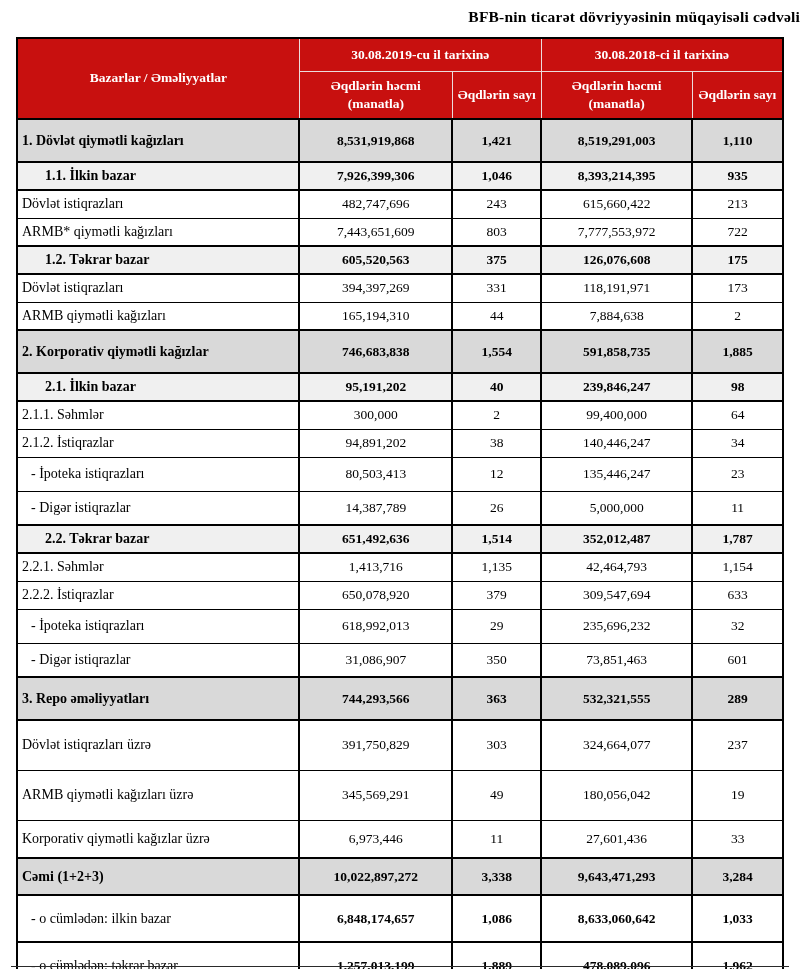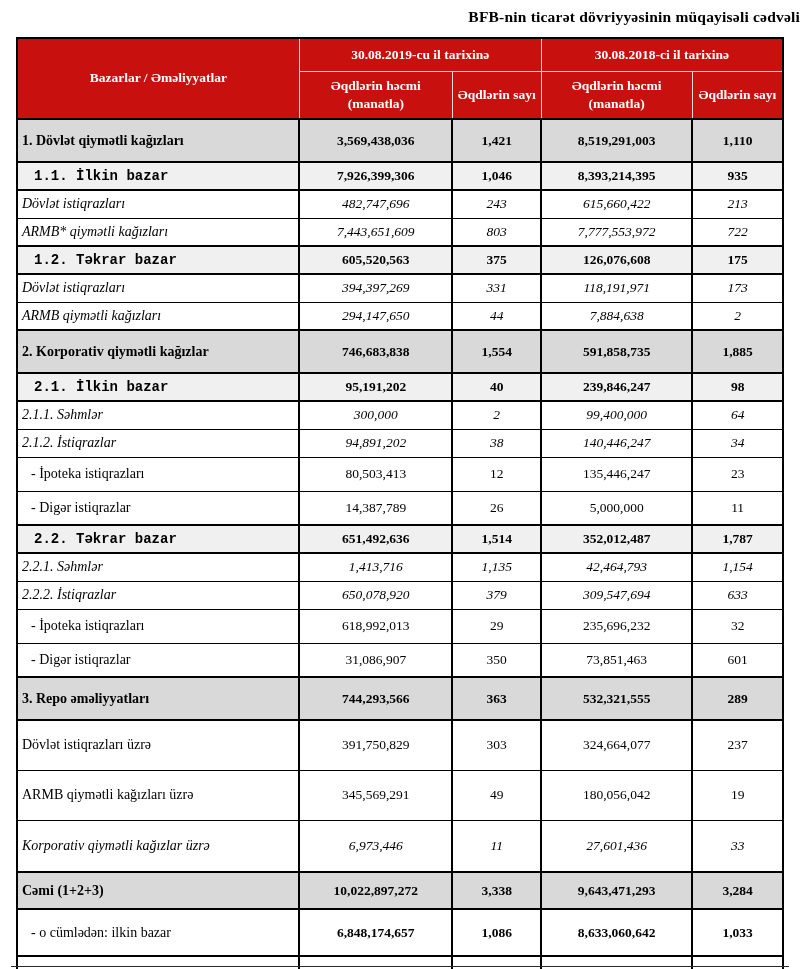--- a/index.html
+++ b/index.html
@@ -52,26 +52,26 @@
     padding: 2px 4px;
     background: #ffffff;
   }
   td.label { text-align: left; font-size: 14px; }
   td.num   { text-align: center; }
   
   .row-section td    { background: var(--section-bg, #d9d9d9); font-weight: bold; height: 43px;
                        border-top: 2px solid #000; border-bottom: 2px solid #000; }
   .row-subsection td { background: var(--subsection-bg, #f0f0f0); font-weight: bold; height: 28px;
                        border-top: 2px solid #000; border-bottom: 2px solid #000; }
-  .row-subsection td.label { padding-left: 16px; font-family: Liberation Mono, monospace; }
-  .row-item td  { height: 28px; font-style: italic; }
+  .row-subsection td.label { padding-left: 27px; }
+  .row-item td  { height: 28px; }
   .row-dash td  { height: 34px; margin-top: 19px; }
   .row-dash td.label { padding-left: 13px; }
   .row-tall td  { height: 50px; }
-  .row-tall2 td { height: 52px; font-style: italic; }
+  .row-tall2 td { height: 38px; }
   .row-total td { background: var(--section-bg, #d9d9d9); font-weight: bold; height: 37px;
                   border-top: 2px solid #000; border-bottom: 2px solid #000; }
   .row-totalsub td { height: 47px; border-top: 2px solid #000; }
   .row-totalsub td.label { padding-left: 13px; }
   .row-totalsub td.num { font-weight: bold; }
   .bottom-rule {
     position: absolute;
     left: 11px; right: 11px; bottom: 2px;
     border-top: 1.5px solid #2a2a2a;
   }
@@ -98,21 +98,21 @@
     <tr>
       <th class="sub">Əqdlərin həcmi (manatla)</th>
       <th class="sub">Əqdlərin sayı</th>
       <th class="sub">Əqdlərin həcmi (manatla)</th>
       <th class="sub">Əqdlərin sayı</th>
     </tr>
   </thead>
   <tbody id="table-body">
       <tr class="row-section">
         <td class="label">1. Dövlət qiymətli kağızları</td>
-        <td class="num">3,569,438,036</td>
+        <td class="num">8,531,919,868</td>
         <td class="num">1,421</td>
         <td class="num">8,519,291,003</td>
         <td class="num">1,110</td>
       </tr>
       <tr class="row-subsection">
         <td class="label">1.1. İlkin bazar</td>
         <td class="num">7,926,399,306</td>
         <td class="num">1,046</td>
         <td class="num">8,393,214,395</td>
         <td class="num">935</td>
@@ -140,21 +140,21 @@
       </tr>
       <tr class="row-item">
         <td class="label">Dövlət istiqrazları</td>
         <td class="num">394,397,269</td>
         <td class="num">331</td>
         <td class="num">118,191,971</td>
         <td class="num">173</td>
       </tr>
       <tr class="row-item">
         <td class="label">ARMB qiymətli kağızları</td>
-        <td class="num">294,147,650</td>
+        <td class="num">165,194,310</td>
         <td class="num">44</td>
         <td class="num">7,884,638</td>
         <td class="num">2</td>
       </tr>
       <tr class="row-section">
         <td class="label">2. Korporativ qiymətli kağızlar</td>
         <td class="num">746,683,838</td>
         <td class="num">1,554</td>
         <td class="num">591,858,735</td>
         <td class="num">1,885</td>

